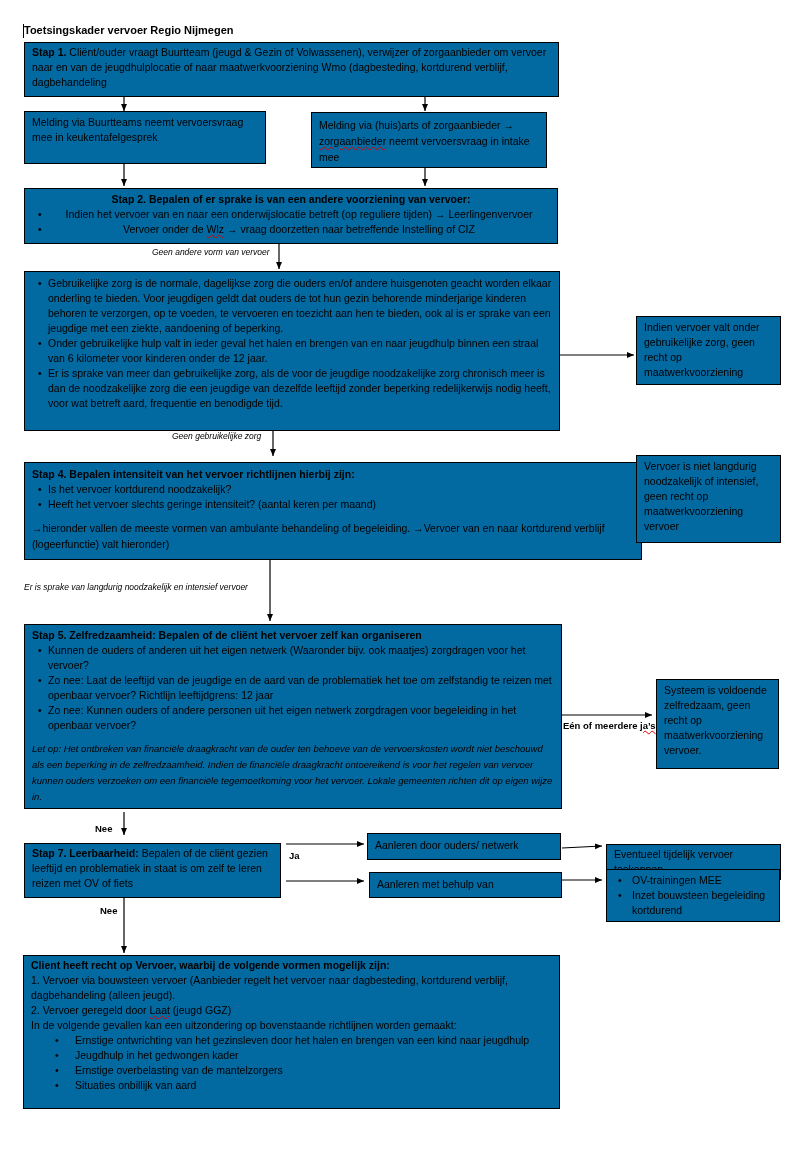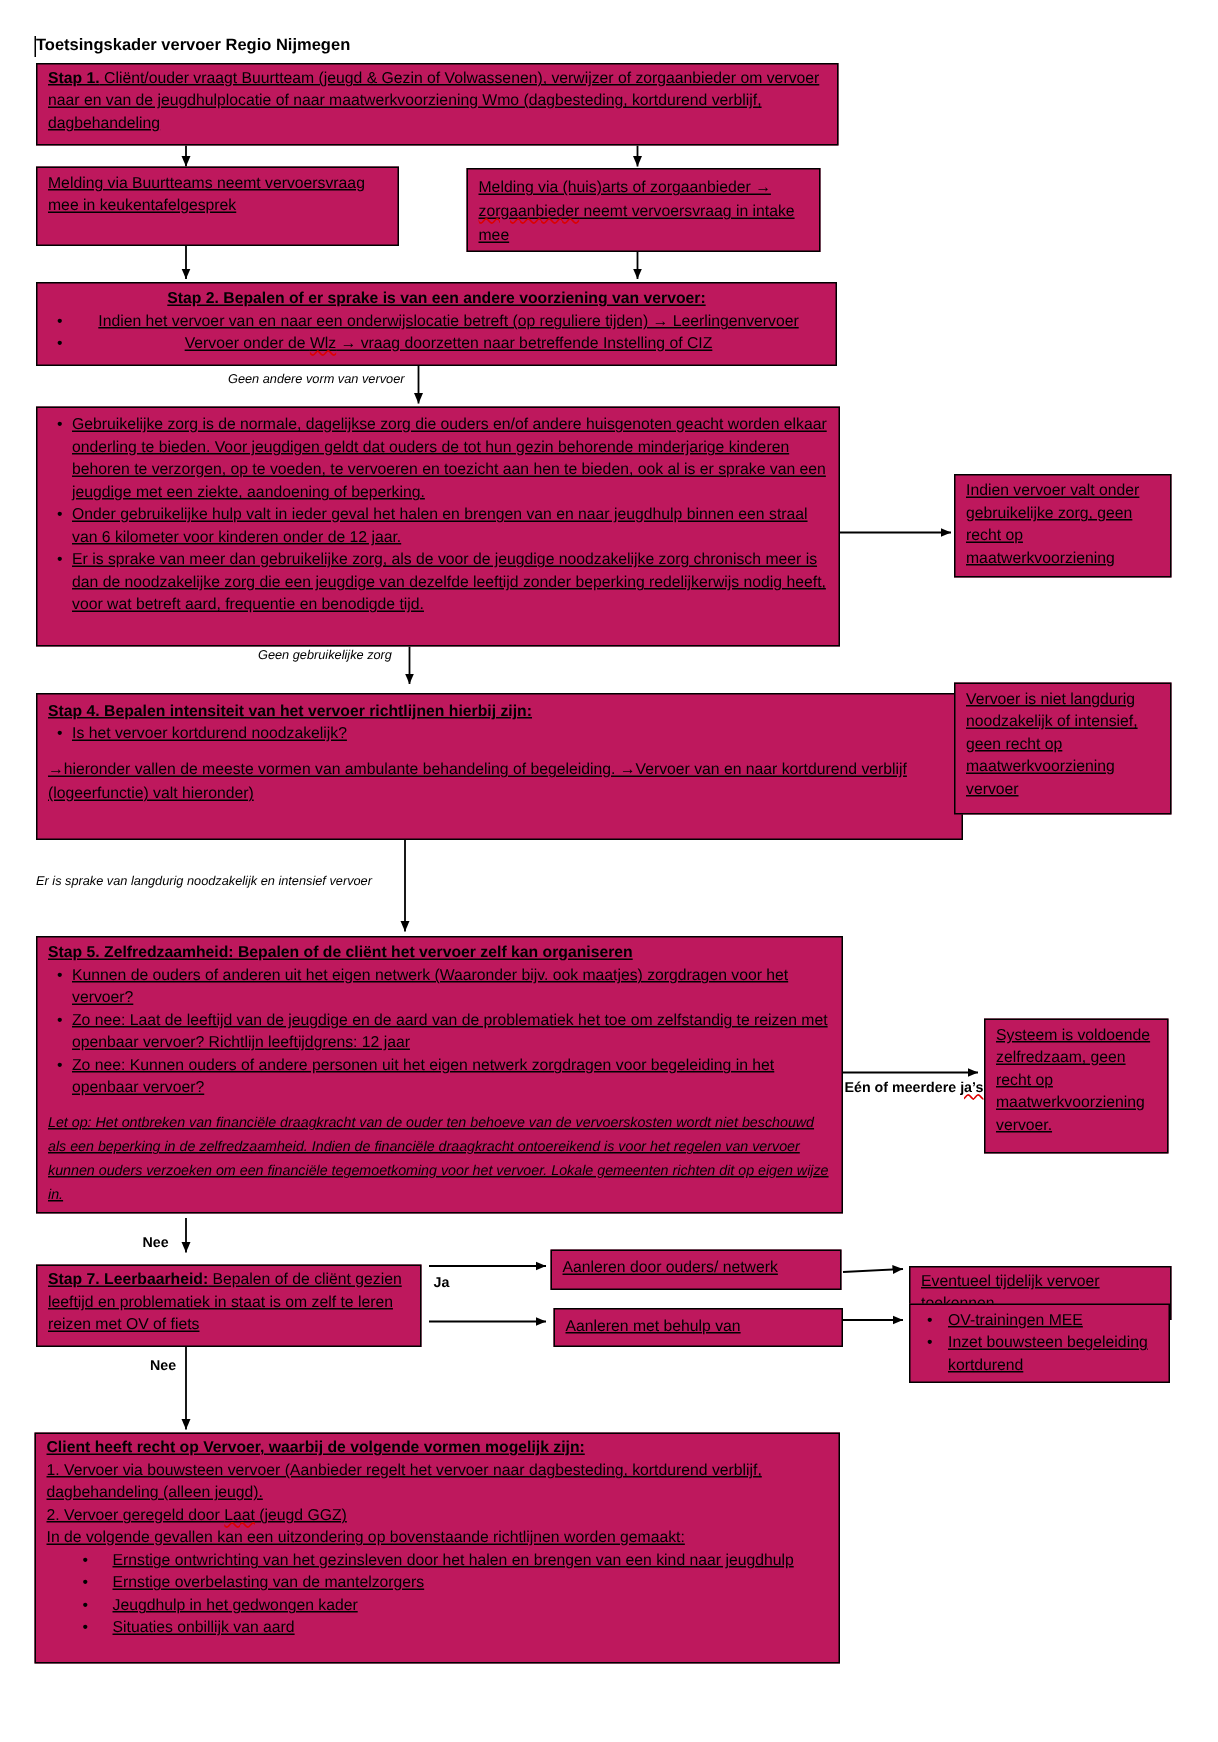--- a/index.html
+++ b/index.html
@@ -1,19 +1,19 @@
 <!DOCTYPE html>
 <html><head>
 <meta charset="utf-8">
 <style>
   html, body { margin: 0; padding: 0; background: #ffffff; }
   body { width: 812px; height: 1161px; position: relative; overflow: hidden;
          font-family: "Liberation Sans", sans-serif; color: #000; font-size: 10.5px; }
-  .box { position: absolute; border: 1.3px solid #000; background: #be185d; box-sizing: border-box;
-         padding: 3px 7px; line-height: 15px; text-decoration: underline; }
+  .box { position: absolute; border: 1.3px solid #000; background: #0369a1; box-sizing: border-box;
+         padding: 3px 7px; line-height: 15px; }
   .title { position: absolute; left: 24px; top: 24px; font-weight: bold; font-size: 11px; }
   .title-caret { position: absolute; left: 23px; top: 24px; width: 1px; height: 14px; background: #000; }
   b, .bold { font-weight: bold; }
   ul.bul { margin: 0; padding: 0 0 0 4px; list-style: none; }
   ul.bul li { position: relative; padding-left: 12px; }
   ul.bul li::before { content: "\2022"; position: absolute; left: 2px; top: 0; }
   ul.bul2 { margin: 0; padding: 0 0 0 24px; list-style: none; }
   ul.bul2 li { position: relative; padding-left: 20px; }
   ul.bul2 li::before { content: "\2022"; position: absolute; left: 0; top: 0; }
   .label { position: absolute; font-size: 8.5px; font-style: italic; white-space: nowrap; }
@@ -95,20 +95,21 @@
 </div>
 <div class="label" style="left:172px; top:431px;">Geen gebruikelijke zorg</div>
 <div class="box" style="left:636px; top:316px; width:145px; height:69px;">
   <span>Indien vervoer valt onder gebruikelijke zorg, geen recht op maatwerkvoorziening</span>
 </div>
 
 <div class="box" style="left:24px; top:462px; width:618px; height:98px; padding-top:4px;">
   <div class="bold">Stap 4. Bepalen intensiteit van het vervoer richtlijnen hierbij zijn:</div>
   <ul class="bul">
     <li>Is het vervoer kortdurend noodzakelijk?</li>
+    <li>Heeft het vervoer slechts geringe intensiteit? (aantal keren per maand)</li>
   </ul>
   <div style="margin-top:8px; line-height:16px;">→hieronder vallen de meeste vormen van ambulante behandeling of begeleiding. →Vervoer van en naar kortdurend verblijf (logeerfunctie) valt hieronder)</div>
 </div>
 <div class="label" style="left:24px; top:582px;font-style:italic;">Er is sprake van langdurig noodzakelijk en intensief vervoer</div>
 <div class="box" style="left:636px; top:455px; width:145px; height:88px;">
   <span>Vervoer is niet langdurig noodzakelijk of intensief, geen recht op maatwerkvoorziening vervoer</span>
 </div>
 
 <div class="box" style="left:24px; top:624px; width:538px; height:185px; padding-top:3px;">
   <div class="bold">Stap 5. Zelfredzaamheid: Bepalen of de cliënt het vervoer zelf kan organiseren</div>
@@ -149,17 +150,17 @@
   </ul>
 </div>
 
 <div class="box" style="left:23px; top:955px; width:537px; height:154px; padding-top:2px;">
   <div class="bold">Client heeft recht op Vervoer, waarbij de volgende vormen mogelijk zijn:</div>
   <div>1. Vervoer via bouwsteen vervoer (Aanbieder regelt het vervoer naar dagbesteding, kortdurend verblijf, dagbehandeling (alleen jeugd).</div>
   <div><span>2. Vervoer geregeld door </span><span class="squiggle">Laat</span><span> (jeugd GGZ)</span></div>
   <div>In de volgende gevallen kan een uitzondering op bovenstaande richtlijnen worden gemaakt:</div>
   <ul class="bul2">
     <li>Ernstige ontwrichting van het gezinsleven door het halen en brengen van een kind naar jeugdhulp</li>
+    <li>Jeugdhulp in het gedwongen kader</li>
     <li>Ernstige overbelasting van de mantelzorgers</li>
-    <li>Jeugdhulp in het gedwongen kader</li>
     <li>Situaties onbillijk van aard</li>
   </ul>
 </div>
 
 </body></html>

